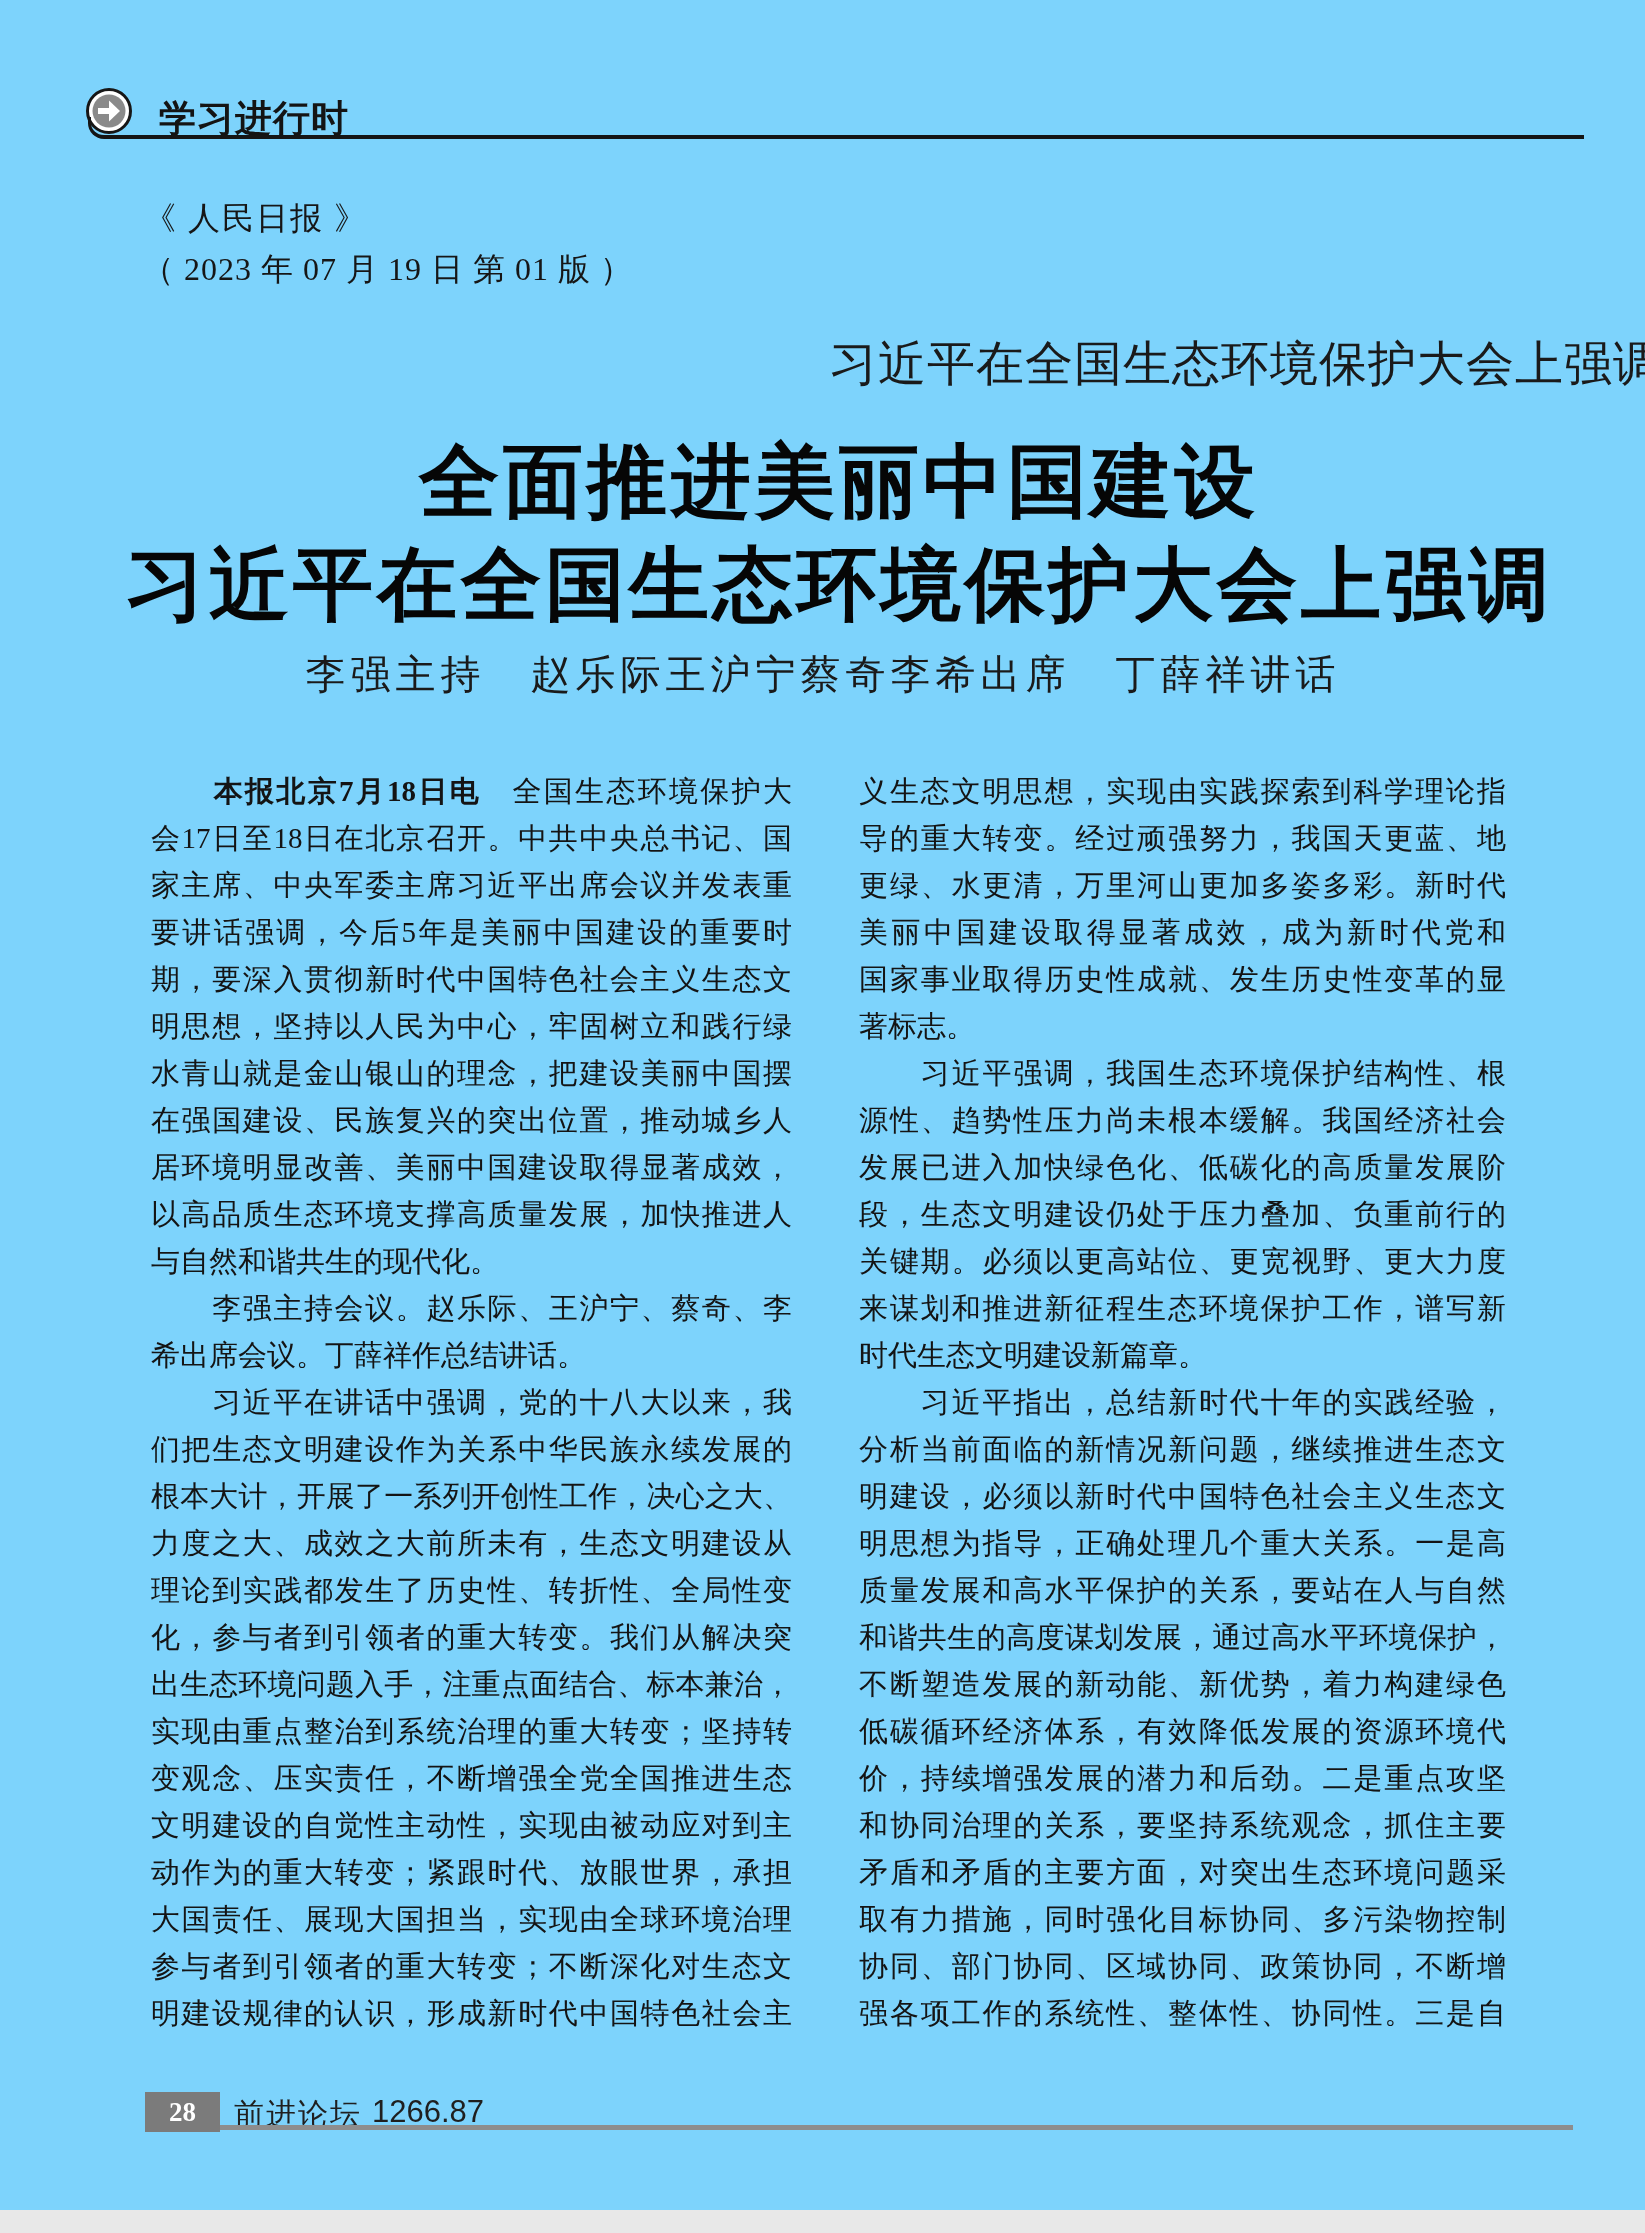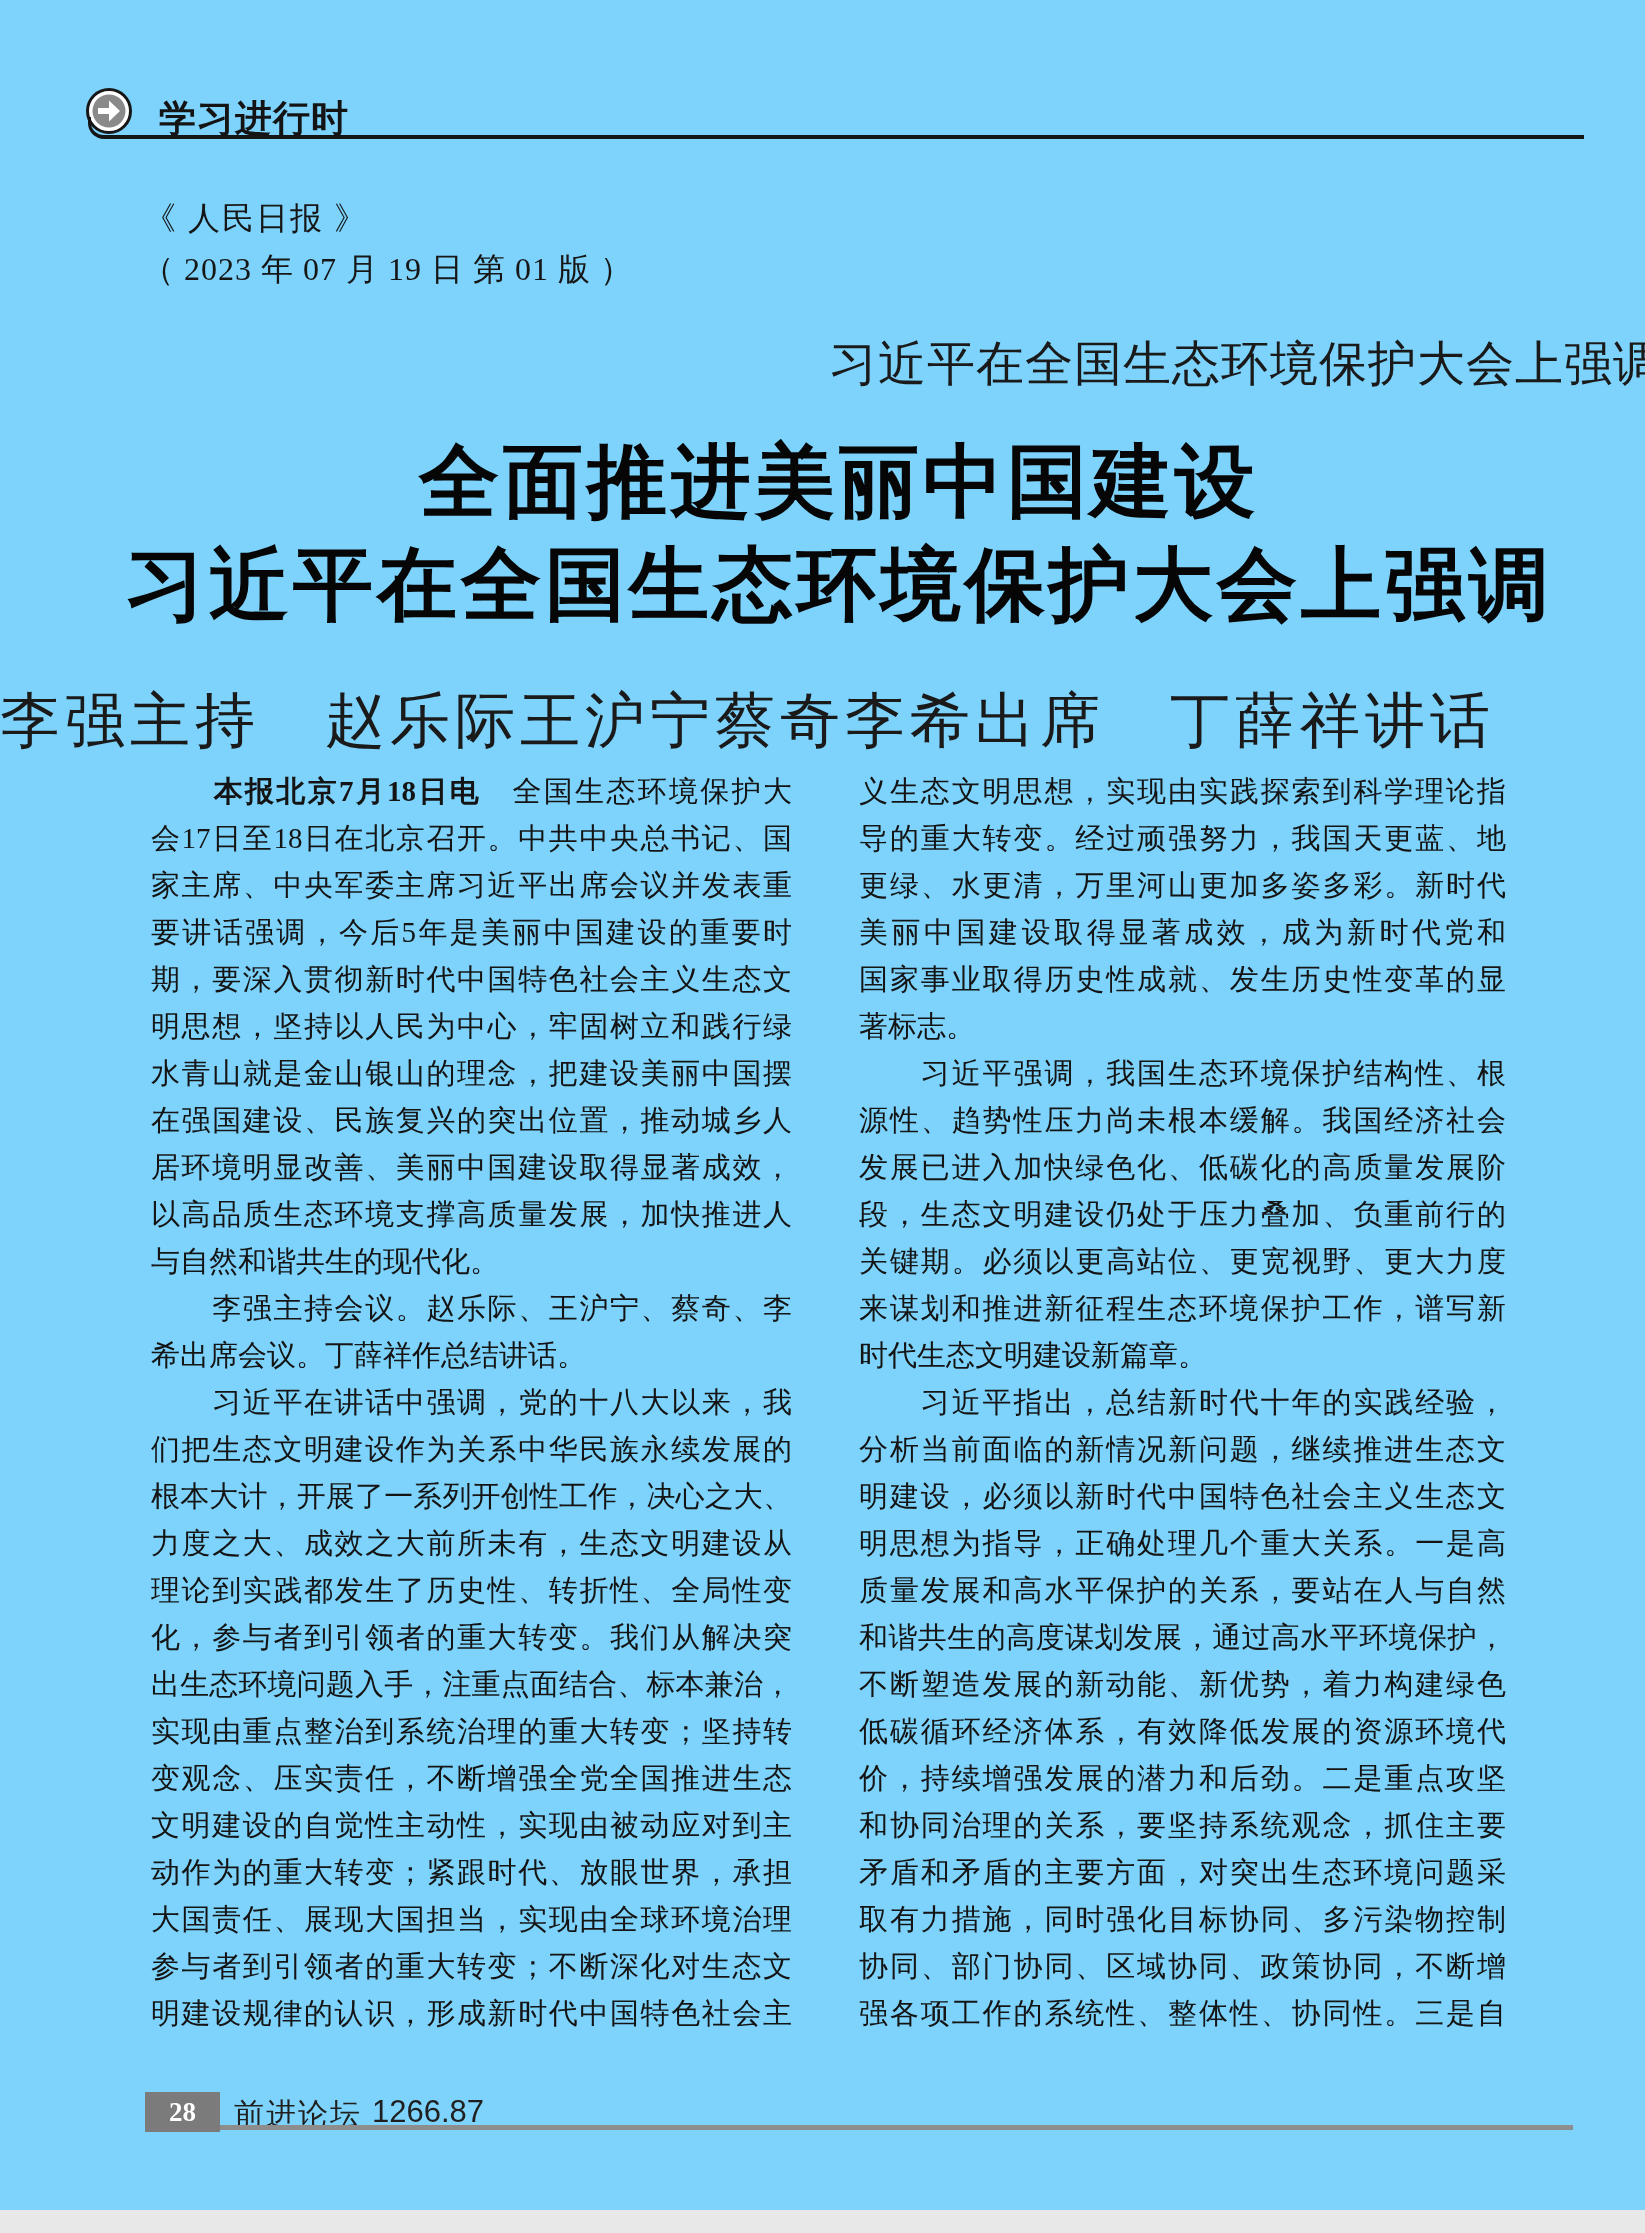--- a/index.html
+++ b/index.html
@@ -27,22 +27,22 @@
   .kicker{
     position:absolute;left:16px;top:332px;width:100%;text-align:right;
     font-size:48px;letter-spacing:1px;color:#1a1a1a;
   }
   .title{
     position:absolute;left:16px;top:430px;width:100%;margin:0;text-align:center;
     font-family:"Liberation Sans","DejaVu Sans",sans-serif;
     font-weight:900;font-size:80px;line-height:103px;letter-spacing:4px;color:#060606;
   }
   .byline{
-    position:absolute;left:0;top:681px;width:100%;text-align:left;
-    font-size:60px;letter-spacing:5px;color:#1a1a1a;
+    position:absolute;left:0;top:647px;width:100%;text-align:center;
+    font-size:40px;letter-spacing:5px;color:#1a1a1a;
   }
   
   .col{position:absolute;top:768px;font-size:29px;color:#141414;}
   .col-left{left:151px;width:641px;}
   .col-right{left:859px;width:647px;}
   .line{
     height:47px;line-height:47px;overflow:hidden;
     text-align:justify;text-align-last:justify;text-justify:inter-character;
   }
   .line.para-end{text-align:right;text-align-last:left;}

